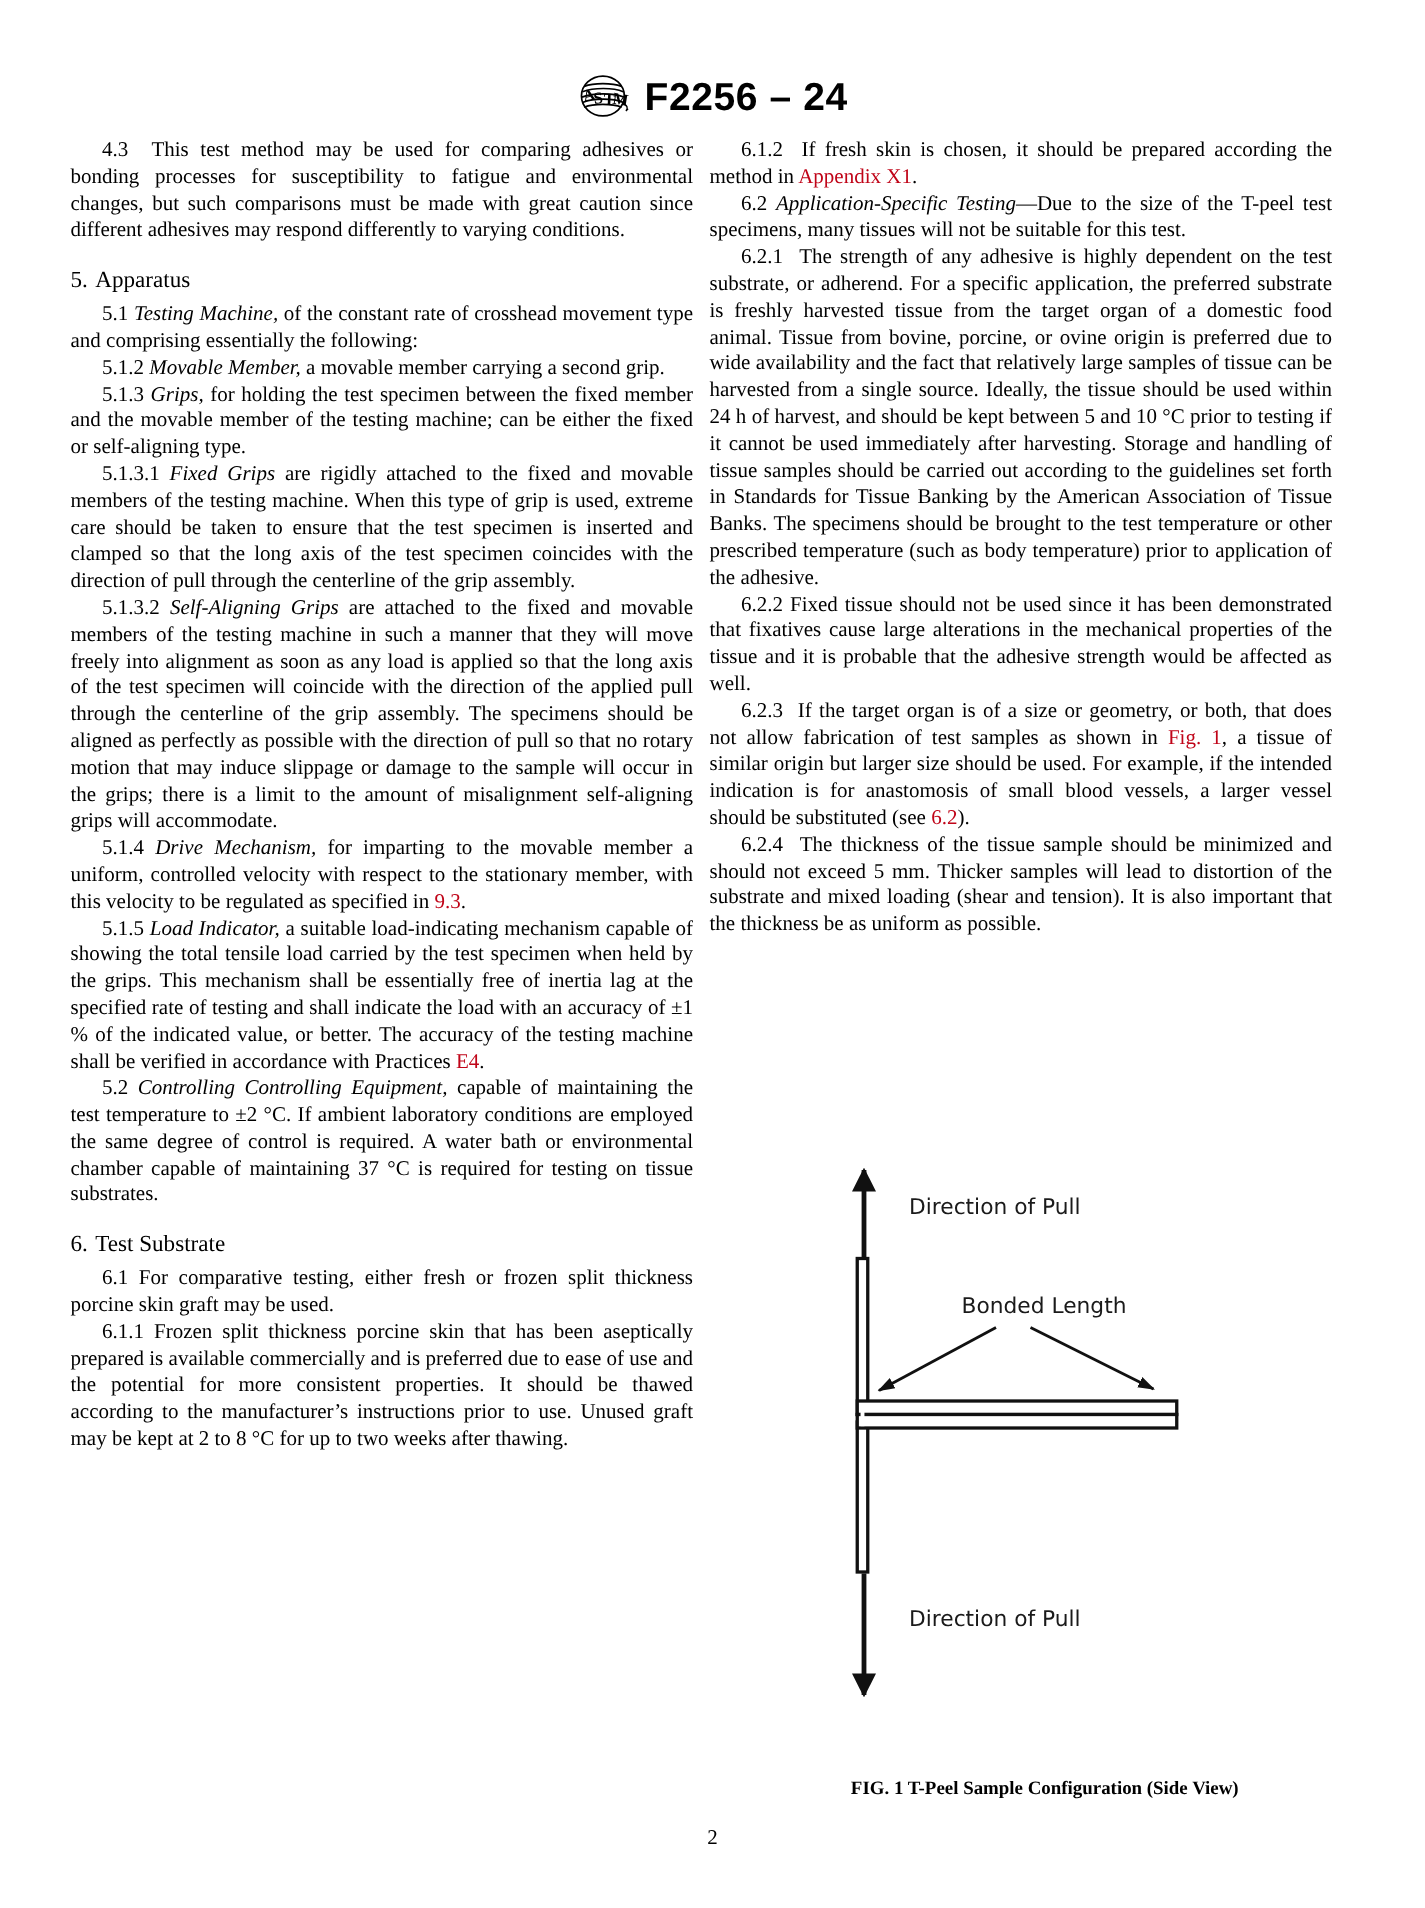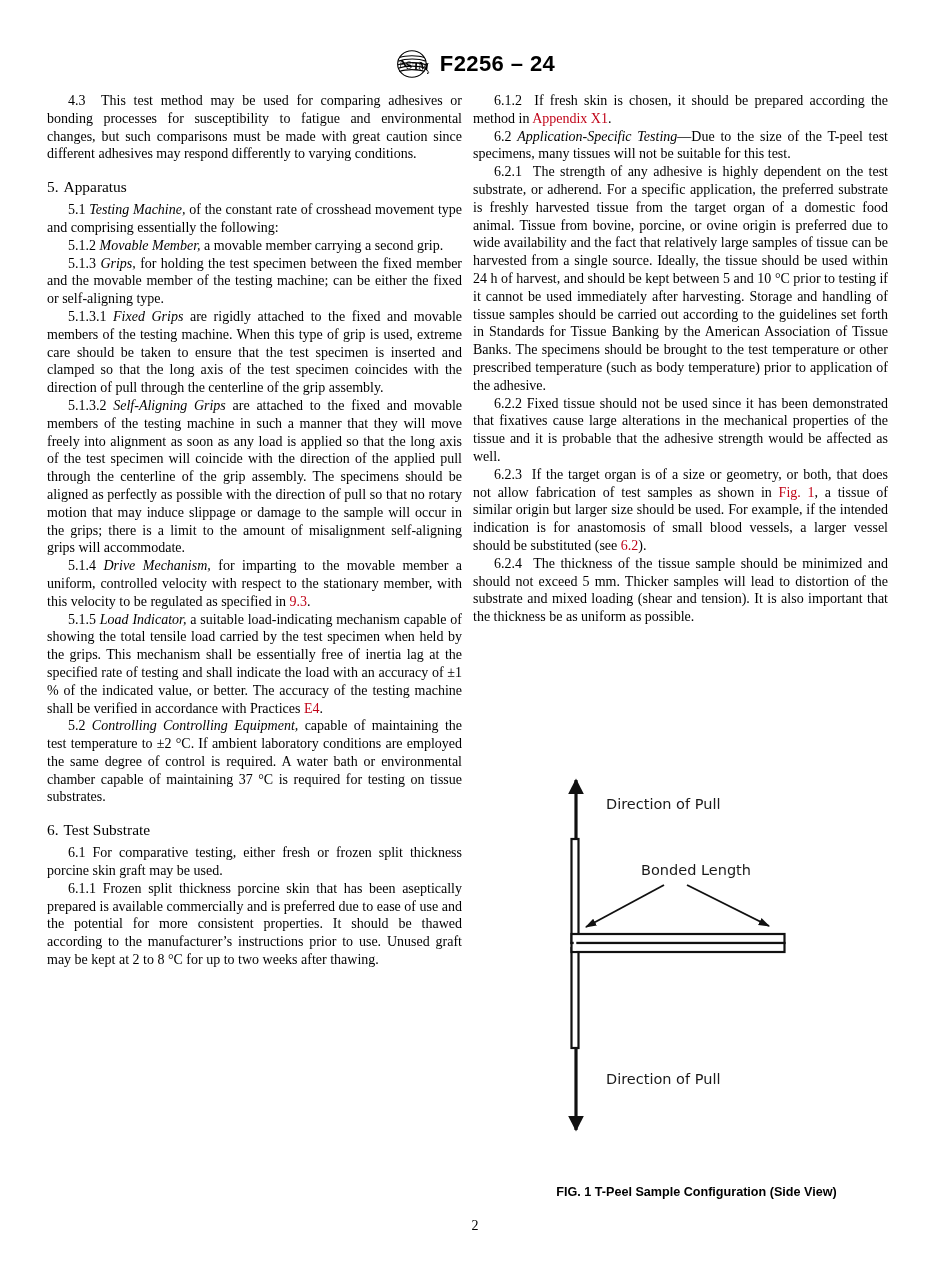--- a/index.html
+++ b/index.html
@@ -30,21 +30,21 @@
   }
   .astm-logo {
     width: 36px;
     height: 30px;
     flex: 0 0 auto;
     display: block;
   }
   .header-desig {
     font-family: "Liberation Sans", "DejaVu Sans", sans-serif;
     font-weight: bold;
-    font-size: 22px;
+    font-size: 26px;
     letter-spacing: 0.4px;
     white-space: nowrap;
   }
 
   
   .columns {
     position: absolute;
     top: 92px;
     left: 47px;
     width: 857px;
@@ -94,21 +94,21 @@
   }
   .figure-canvas {
     position: relative;
     width: 415px;
     height: 415px;
   }
   .figure-canvas svg {
     display: block;
   }
   .fig-caption {
-    font-family: Liberation Sans, sans-serif;
+    font-family: Liberation Serif, serif;
     font-size: 12.6px;
     font-weight: bold;
     text-align: center;
     margin-top: 2px;
     white-space: nowrap;
   }
 
   
   .page-number {
     position: absolute;

